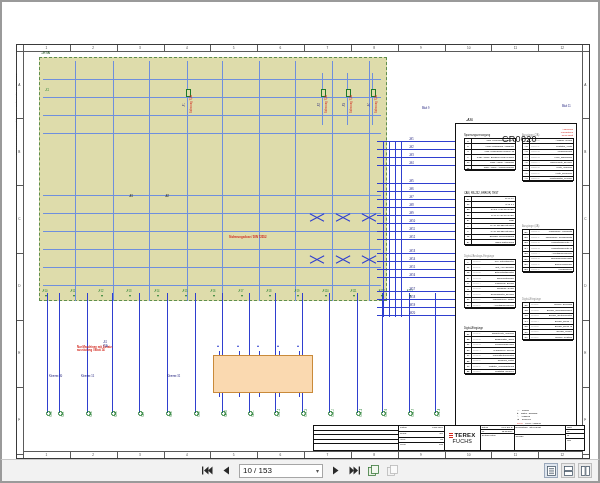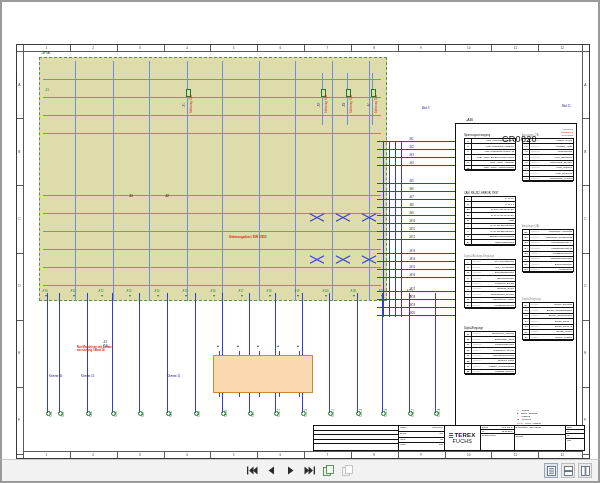--- a/index.html
+++ b/index.html
@@ -833,20 +833,24 @@
           <polygon points="10.5,0.5 10.5,8.5 6,4.5" fill="#2a2a2a"></polygon>
         </svg>
       </div>
 
       <div class="tbtn" title="Previous page">
         <svg width="7" height="9" viewBox="0 0 7 9">
           <polygon points="6,0.5 6,8.5 0.5,4.5" fill="#2a2a2a"></polygon>
         </svg>
       </div>
 
+      <div id="pagebox">
+        <span>10 / 153</span>
+        <span class="caret">▾</span>
+      </div>
 
       <div class="tbtn" title="Next page">
         <svg width="7" height="9" viewBox="0 0 7 9">
           <polygon points="1,0.5 1,8.5 6.5,4.5" fill="#2a2a2a"></polygon>
         </svg>
       </div>
 
       <div class="tbtn" title="Last page">
         <svg width="11" height="9" viewBox="0 0 11 9">
           <polygon points="0.5,0.5 0.5,8.5 5,4.5" fill="#2a2a2a"></polygon>

